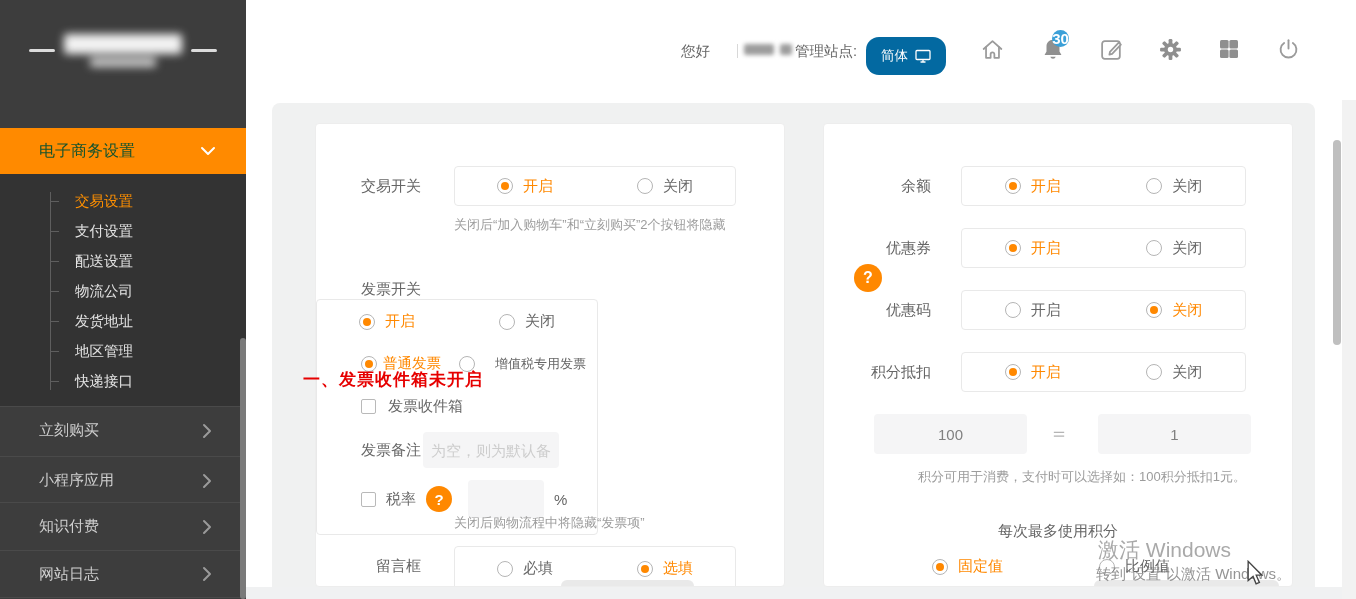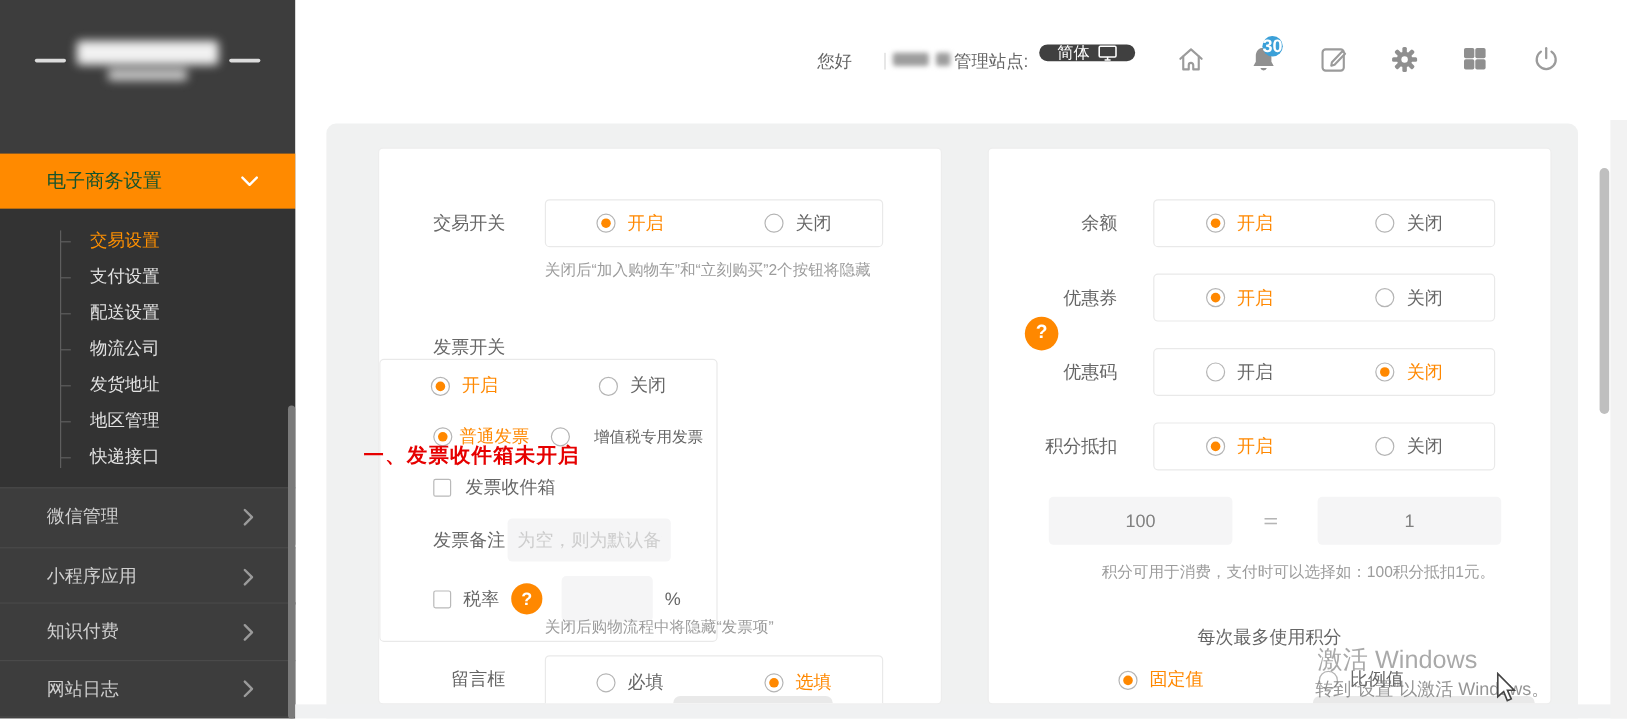--- a/index.html
+++ b/index.html
@@ -25,21 +25,21 @@
         display:flex;align-items:center;font-size:15px;color:#cfcfcf;cursor:pointer;box-sizing:border-box;}
   .navgroup span{padding-left:39px;}
   .navgroup svg{position:absolute;right:34px;}
   .side-thumb{position:absolute;left:240px;top:338px;width:6px;height:261px;background:#7a7a7a;border-radius:3px;}
   
   .htext{position:absolute;font-size:14.5px;color:#666;}
   .hsep{position:absolute;left:737px;top:44px;width:1px;height:14px;background:#d8d8d8;}
   .nameblur{position:absolute;left:744px;top:44px;display:flex;gap:6px;filter:blur(2px);}
   .nameblur i{display:block;height:11px;background:#9d9d9d;border-radius:2px;}
   .nameblur .n1{width:30px;} .nameblur .n2{width:12px;}
-  .pill{position:absolute;left:866px;top:37px;width:80px;height:14px;background:#404040;border-radius:13px;
+  .pill{position:absolute;left:866px;top:37px;width:80px;height:38px;background:#0369a1;border-radius:13px;
         display:flex;align-items:center;justify-content:center;gap:7px;color:#fff;font-size:13.5px;cursor:pointer;}
   .hicon{position:absolute;top:37px;cursor:pointer;}
   .badge{position:absolute;left:1052px;top:30px;width:17px;height:17px;border-radius:50%;background:#3ba0d8;
         color:#fff;font-size:15px;font-weight:bold;display:flex;align-items:center;justify-content:center;}
   
   .panel{position:absolute;left:272px;top:103px;width:1043px;height:496px;background:#f0f1f1;border-radius:8px 8px 0 0;}
   .card{position:absolute;top:123px;width:470px;height:464px;background:#fff;border:1px solid #ededed;
         border-radius:4px;box-sizing:border-box;overflow:hidden;}
   .card.left{left:315px;} .card.right{left:823px;}
   .frow{position:absolute;left:0;display:flex;align-items:flex-start;width:100%;}
@@ -103,21 +103,21 @@
       <div class="subitem active"><span>交易设置</span></div>
       <div class="subitem"><span>支付设置</span></div>
       <div class="subitem"><span>配送设置</span></div>
       <div class="subitem"><span>物流公司</span></div>
       <div class="subitem"><span>发货地址</span></div>
       <div class="subitem"><span>地区管理</span></div>
       <div class="subitem"><span>快递接口</span></div>
     </nav>
 
     <div class="navgroup" style="top:406px;">
-      <span>微信管理</span>
+      <span>立刻购买</span>
       <svg width="10" height="16" viewBox="0 0 10 16" fill="none" stroke="#9a9a9a" stroke-width="2" stroke-linecap="round" stroke-linejoin="round">
           <path d="M2 2l6 6-6 6"></path>
         </svg>
     </div>
     <div class="navgroup" style="top:456px;">
       <span>小程序应用</span>
       <svg width="10" height="16" viewBox="0 0 10 16" fill="none" stroke="#9a9a9a" stroke-width="2" stroke-linecap="round" stroke-linejoin="round">
           <path d="M2 2l6 6-6 6"></path>
         </svg>
     </div>

